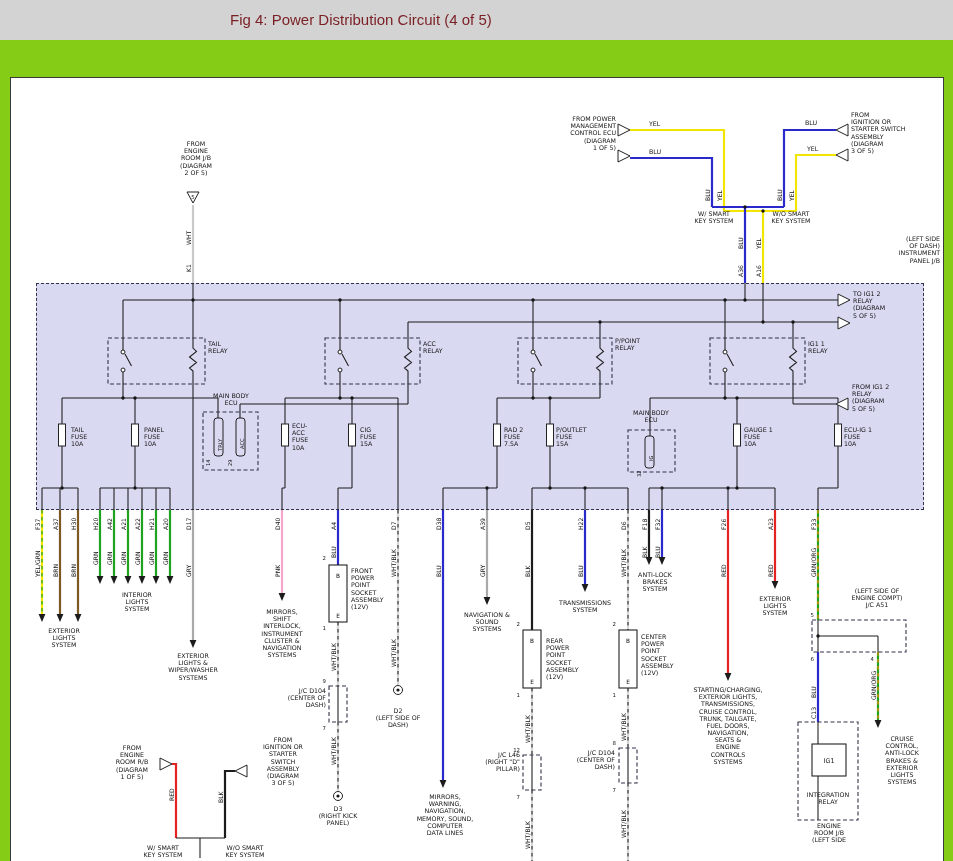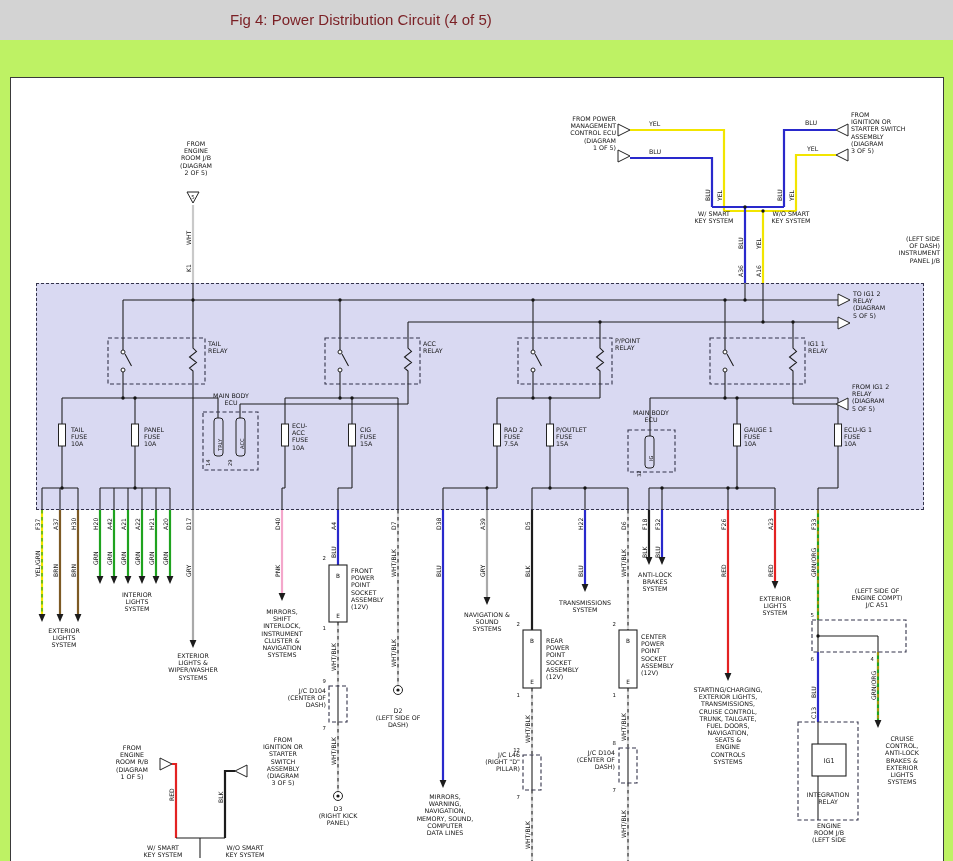--- a/index.html
+++ b/index.html
@@ -1,16 +1,16 @@
 <!DOCTYPE html>
 <html style="--titlebar: #d3d3d3; --titlecol: #7a1f24; --panel: #d9d9f2; --yel: #f2e500; --blu: #2929cc; --red: #e32222; --grn: #1fa31f; --pnk: #f4a7cb; --gry: #a9a9a9; --brn: #7d5a24; --wht: #c9c9c9; --org: #ff8c00; --whtbase: #d6d6d6;"><head>
 <meta charset="utf-8">
 <style>
   html,body{margin:0;padding:0;background:#fff;}
-  .stage{position:relative;width:953px;height:861px;overflow:hidden;background:#bef264;
+  .stage{position:relative;width:953px;height:861px;overflow:hidden;background:#84cc16;
          font-family:"DejaVu Sans",sans-serif;color:#1a1a1a;}
   .titlebar{position:absolute;left:0;top:0;width:953px;height:40px;background:var(--titlebar,#d3d3d3);}
   .title{position:absolute;left:230px;top:11px;font-size:15px;color:var(--titlecol,#7a1f24);
          font-family:"Liberation Sans",sans-serif;}
   .frame{position:absolute;left:10px;top:77px;width:932px;height:800px;border:1px solid #3a3a3a;background:#fff;}
   .panel{position:absolute;left:36px;top:283px;width:888px;height:227px;background:var(--panel,#d9d9f2);
          border:1.3px dashed #33334a;box-sizing:border-box;}
   svg.ov{position:absolute;left:0;top:0;width:953px;height:861px;pointer-events:none;}
   .lb{position:absolute;font-size:6.3px;line-height:1.14;white-space:pre-line;color:#141414;}
   .tc{text-align:center}.tr{text-align:right}.tl{text-align:left}

